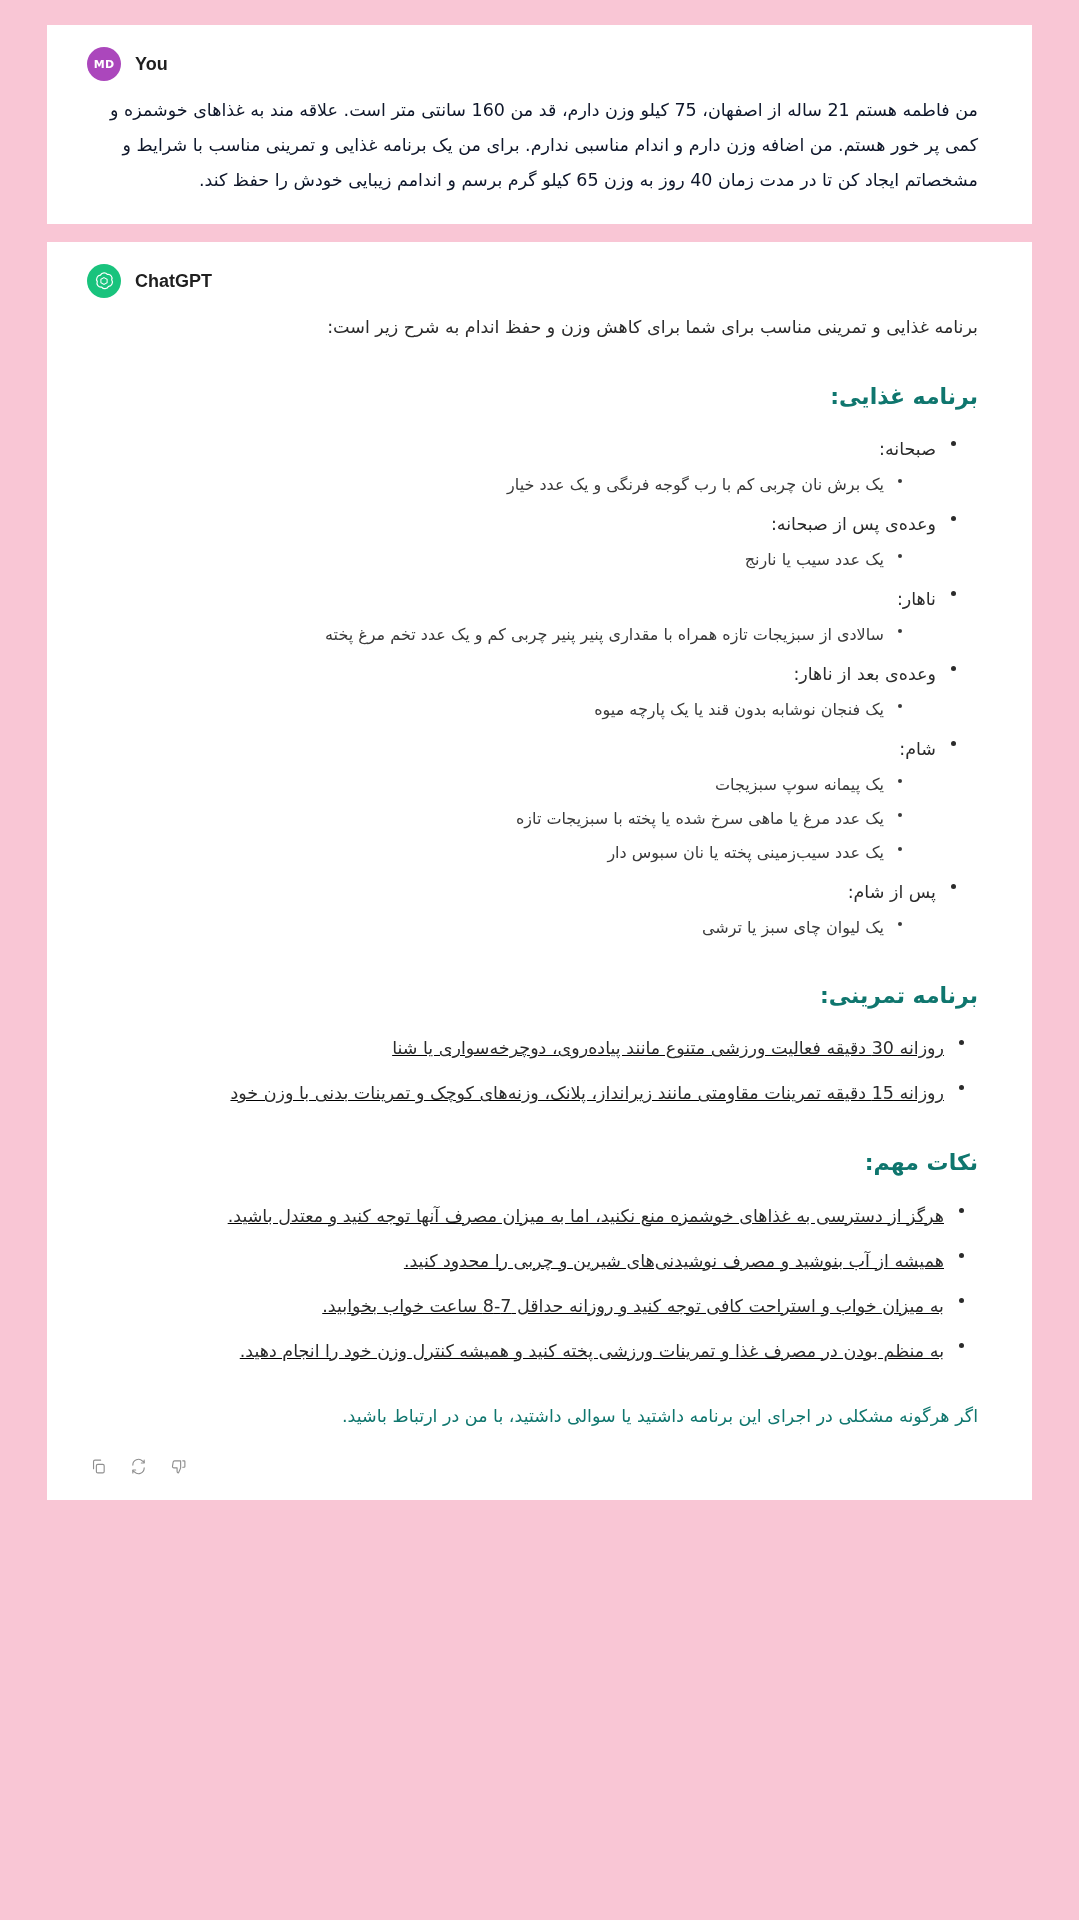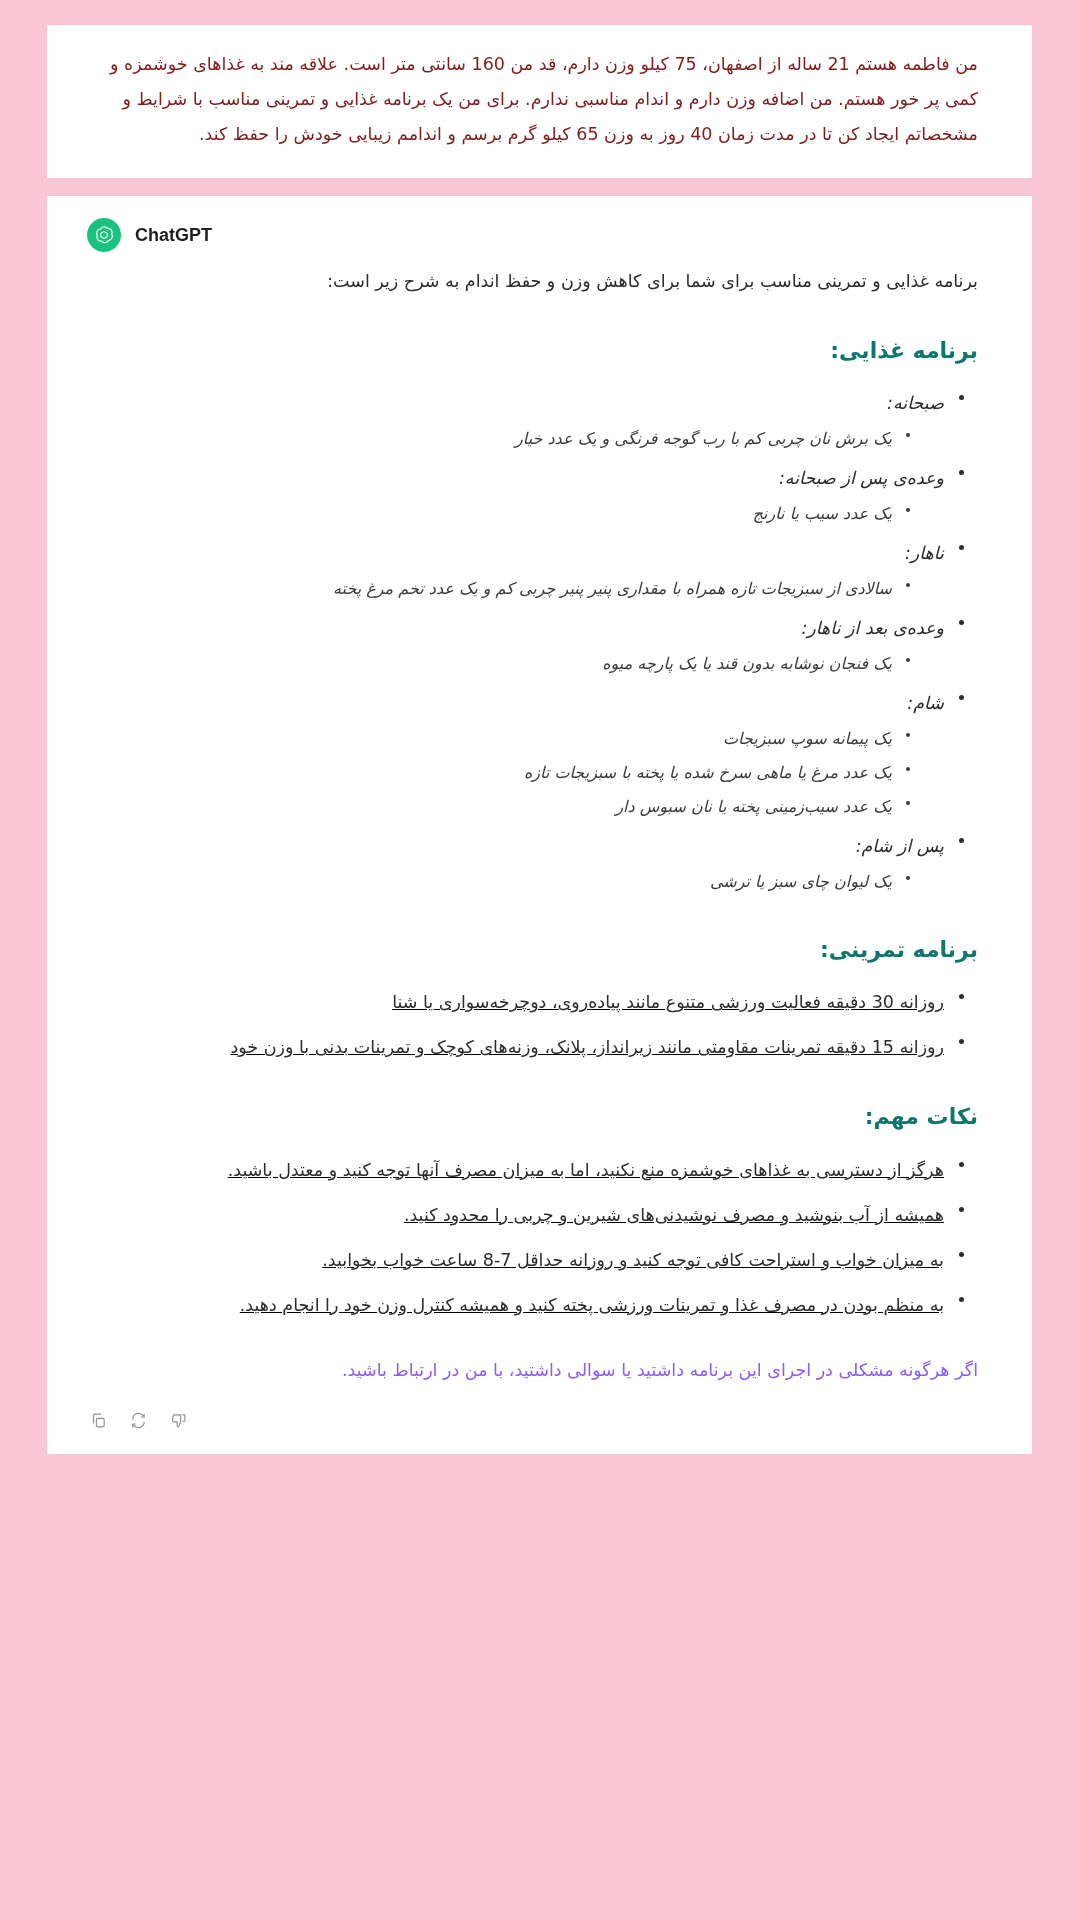--- a/index.html
+++ b/index.html
@@ -83,21 +83,21 @@
   
   .rtl {
     direction: rtl;
     text-align: right;
     unicode-bidi: isolate;
   }
 
   .body-text {
     font-size: 17.5px;
     line-height: 2.0;
-    color: #7f1d1d;
+    color: #0f172a;
     margin: 0;
     padding: 0 14px 0 6px;
   }
 
   .intro {
     font-size: 17.5px;
     line-height: 2.0;
     color: #2b2b2b;
     margin: 0 0 6px 0;
     padding: 0 14px 0 6px;
@@ -106,23 +106,22 @@
   h3.section-title {
     font-size: 22px;
     font-weight: 700;
     color: #0f766e;
     margin: 34px 14px 18px 6px;
     line-height: 1.6;
   }
 
   ul.lvl1 {
     list-style: none;
-    margin: 4px;
+    margin: 12px;
     padding: 0 18px 0 0;
-    font-style: italic;
   }
   ul.lvl1 > li {
     position: relative;
     margin: 0 0 6px 0;
     padding: 0 26px 0 0;
     font-size: 17.5px;
     line-height: 2.0;
     color: #2b2b2b;
   }
   ul.lvl1 > li::before {
@@ -181,21 +180,21 @@
     top: 9px;
     width: 5px;
     height: 5px;
     background: #2b2b2b;
     border-radius: 50%;
   }
 
   .closing {
     font-size: 17.5px;
     line-height: 2.0;
-    color: #8b5cf6;
+    color: #0f766e;
     margin: 30px 14px 0 6px;
   }
 
   
   .actions {
     display: flex;
     flex-direction: row;
     gap: 18px;
     margin-top: 22px;
     padding-right: 4px;
@@ -219,20 +218,24 @@
     stroke-linecap: round;
     stroke-linejoin: round;
   }
 </style>
 </head>
 <body>
 
 <div class="page">
 
   <div class="msg msg-user">
+    <div class="msg-head">
+      <div class="avatar avatar-user">MD</div>
+      <div class="author">You</div>
+    </div>
     <p class="body-text rtl">من فاطمه هستم 21 ساله از اصفهان، 75 کیلو وزن دارم، قد من 160 سانتی متر است. علاقه مند به غذاهای خوشمزه و کمی پر خور هستم. من اضافه وزن دارم و اندام مناسبی ندارم. برای من یک برنامه غذایی و تمرینی مناسب با شرایط و مشخصاتم ایجاد کن تا در مدت زمان 40 روز به وزن 65 کیلو گرم برسم و اندامم زیبایی خودش را حفظ کند.</p>
   </div>
 
   <div class="msg msg-assistant">
     <div class="msg-head">
       <div class="avatar avatar-assistant">
         <svg viewBox="0 0 24 24" aria-hidden="true">
           <path d="M12 3.2c-1.7 0-3.2 1-3.9 2.4-1.6.1-3 1-3.7 2.5-.8 1.5-.6 3.2.3 4.5-.6 1.5-.4 3.2.6 4.4 1 1.3 2.6 1.9 4.2 1.6.9 1.2 2.3 1.9 3.8 1.7 1.6-.1 3-1 3.7-2.5 1.6-.1 3-1 3.7-2.5.8-1.5.6-3.2-.3-4.5.6-1.5.4-3.2-.6-4.4-1-1.3-2.6-1.9-4.2-1.6-.8-1-2-1.6-3.3-1.6z" fill="none" stroke="#ffffff" stroke-width="1.3" stroke-linejoin="round"></path>
           <path d="M12 8.3l3.4 1.9v3.7L12 15.8l-3.4-1.9v-3.7z" fill="none" stroke="#ffffff" stroke-width="1.1"></path>
         </svg>

